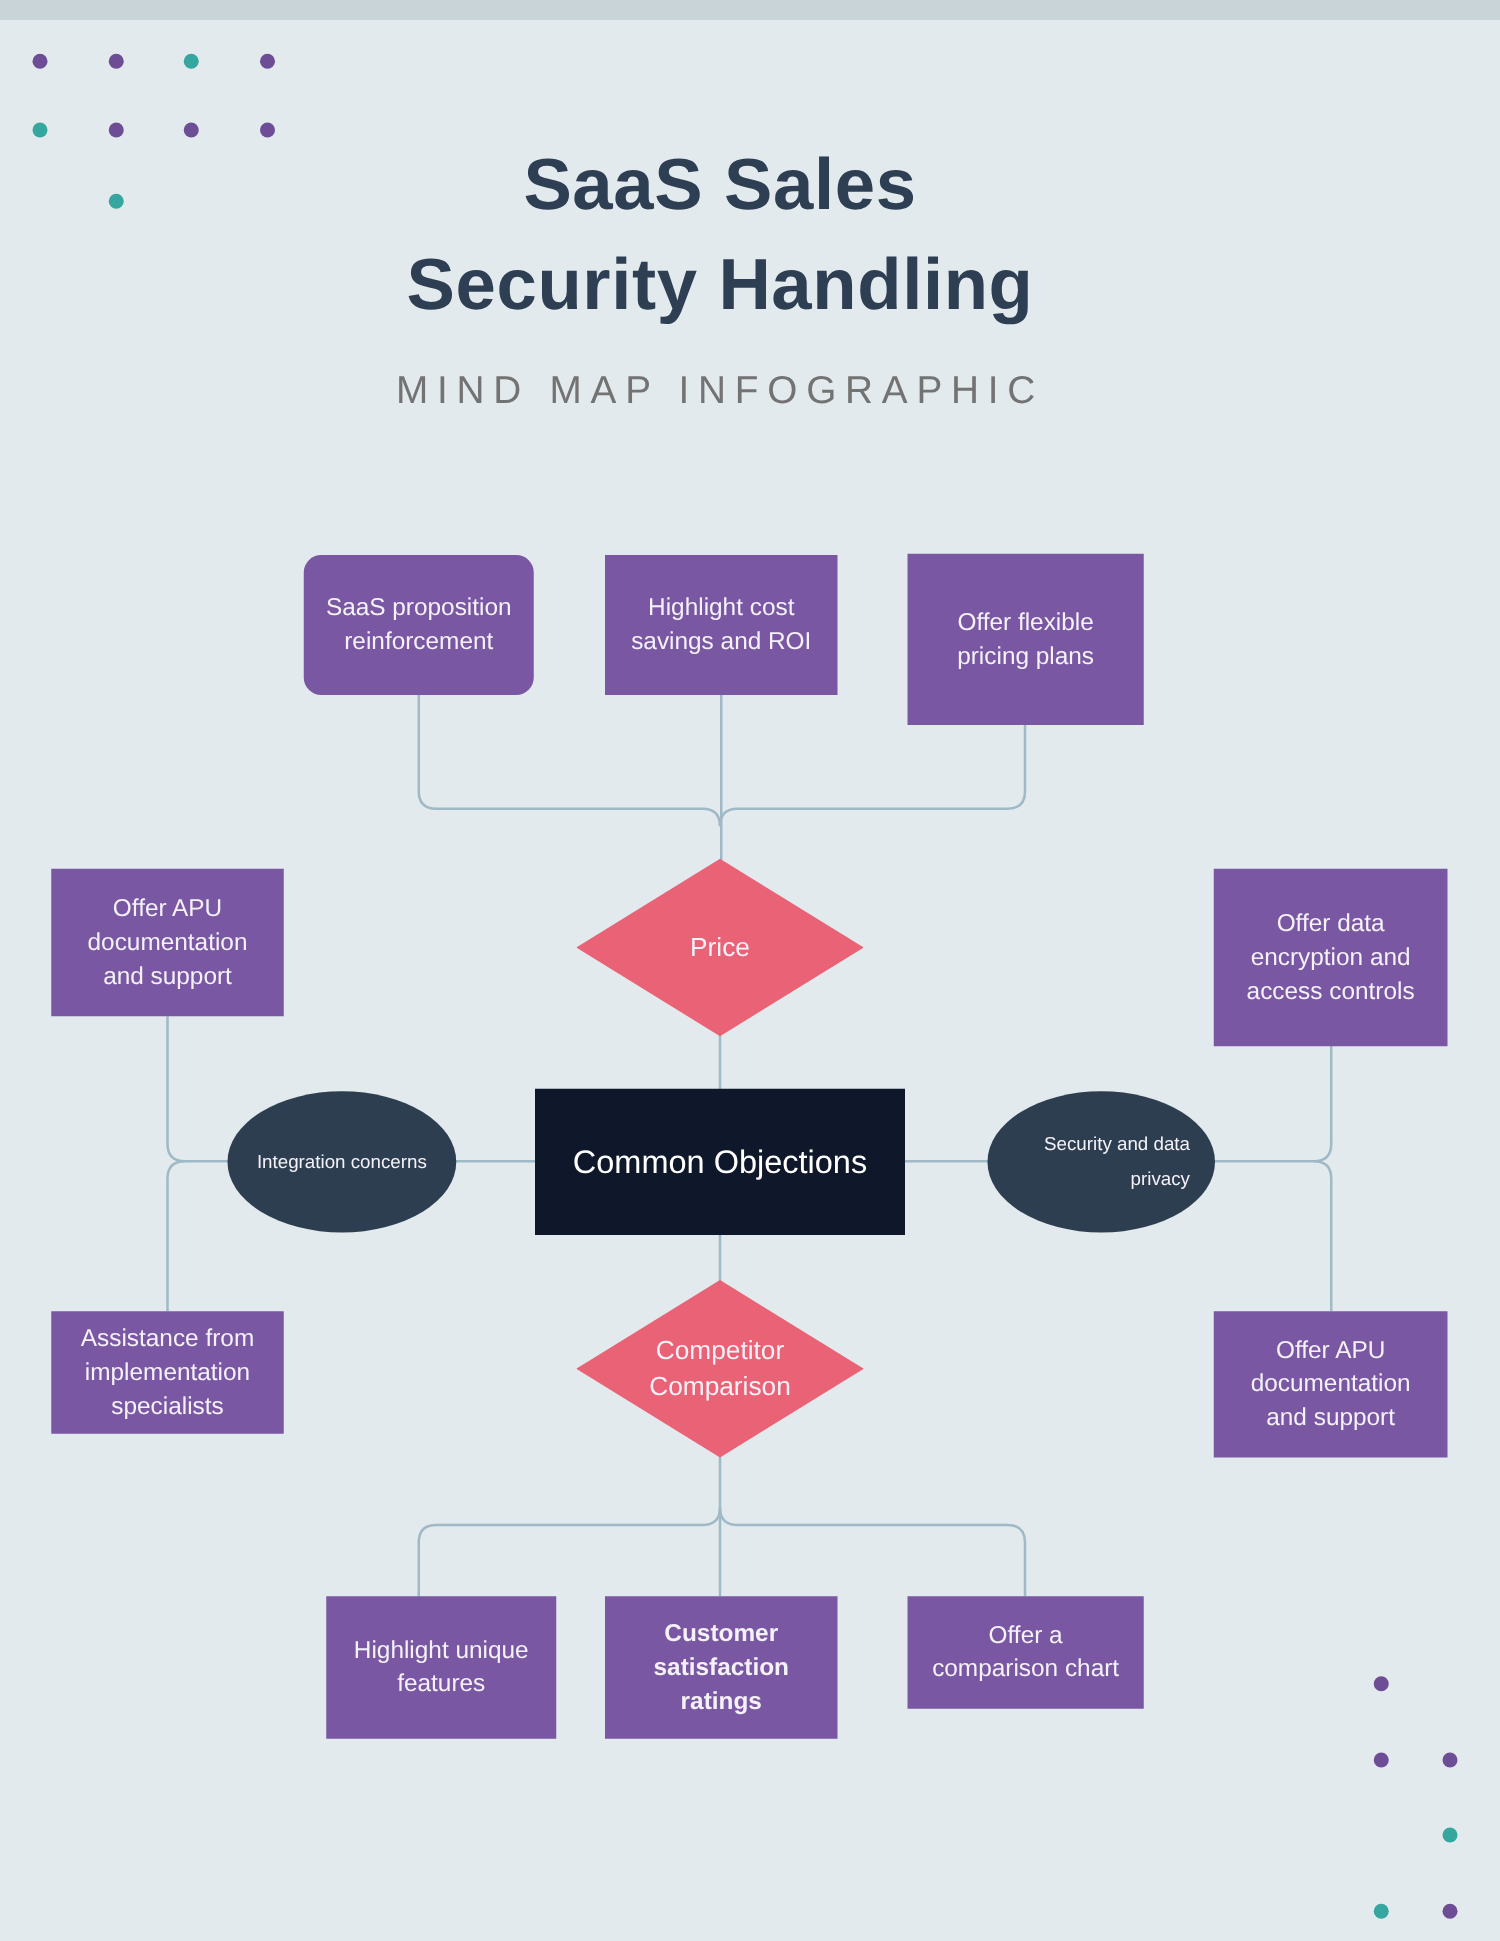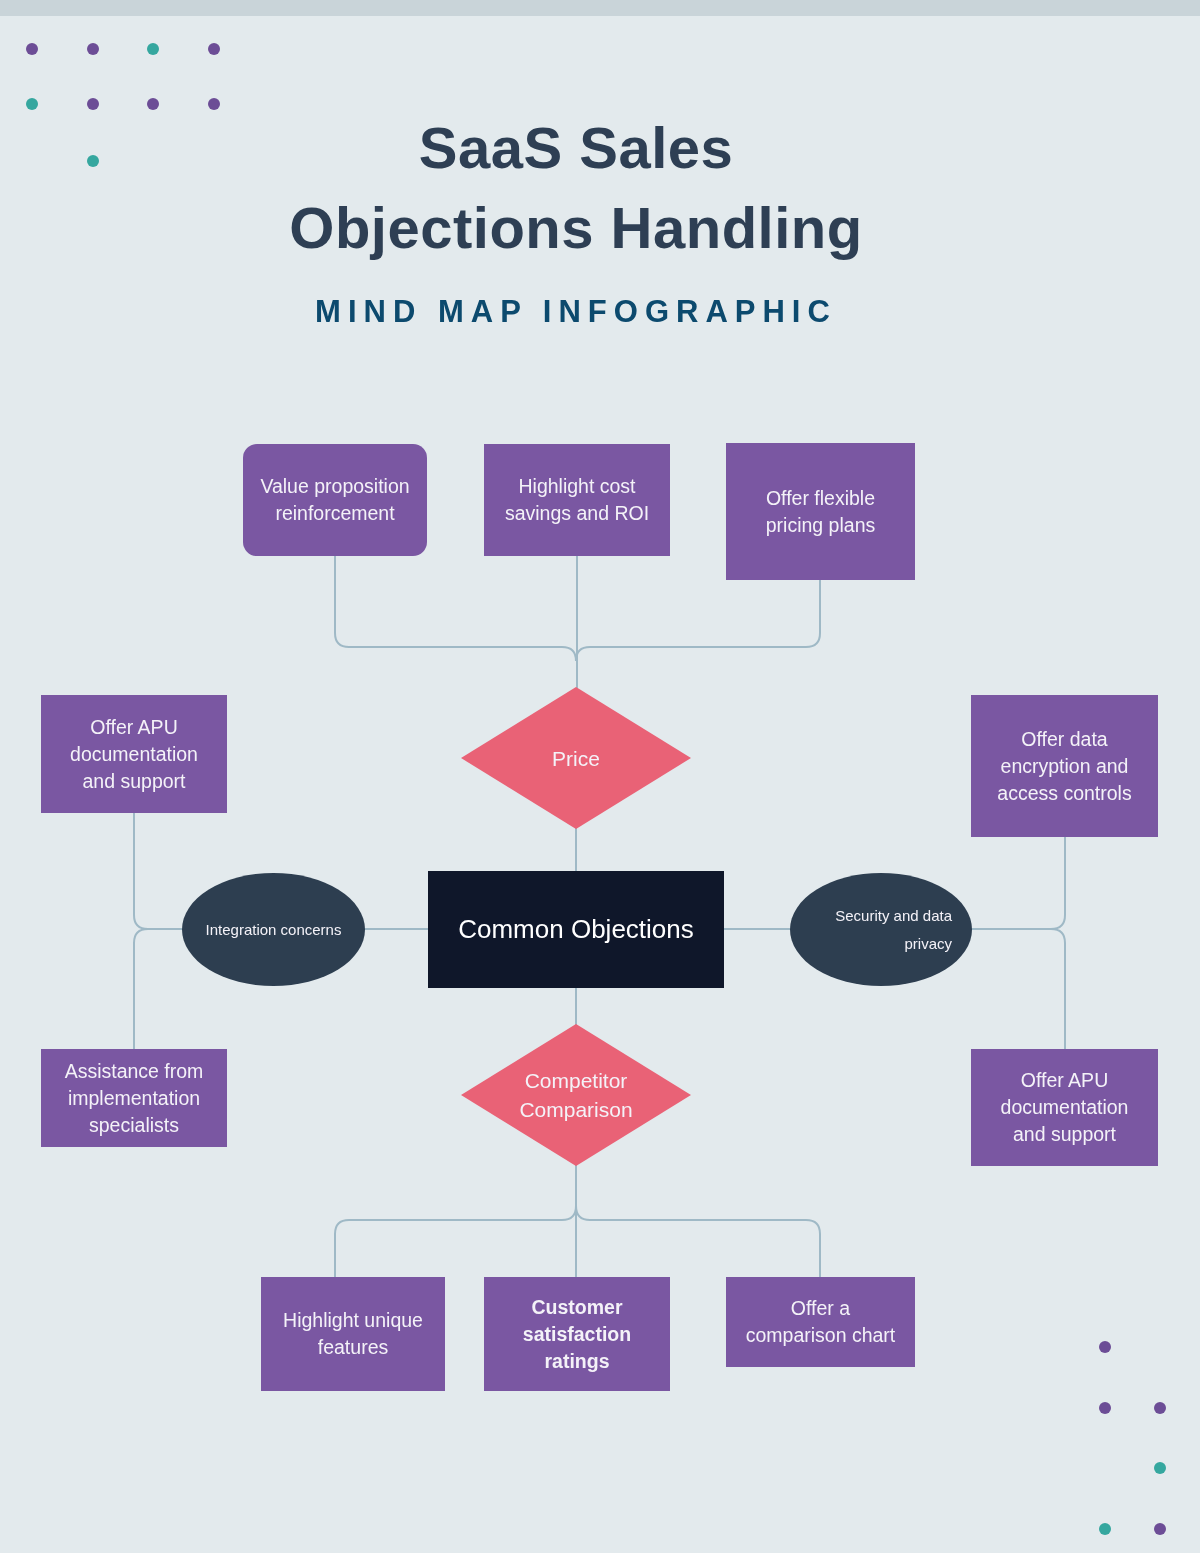--- a/index.html
+++ b/index.html
@@ -36,23 +36,23 @@
   .title-line {
     font-size: 58px;
     font-weight: 700;
     line-height: 80px;
     color: #2e3f54;
     letter-spacing: 0.5px;
   }
   .subtitle {
     margin-top: 26px;
     font-size: 31px;
-    font-weight: 700;
+    font-weight: 400;
     letter-spacing: 7px;
-    color: #0c4a6e;
+    color: #737373;
   }
 
   
   .node {
     position: absolute;
     display: flex;
     align-items: center;
     justify-content: center;
     text-align: center;
     color: #f4f2f8;
@@ -152,33 +152,33 @@
       <span class="dot purple" style="left: 1099px; top: 1325px;"></span>
       <span class="dot purple" style="left: 1099px; top: 1386px;"></span>
       <span class="dot purple" style="left: 1154px; top: 1386px;"></span>
       <span class="dot teal" style="left: 1154px; top: 1446px;"></span>
       <span class="dot teal" style="left: 1099px; top: 1507px;"></span>
       <span class="dot purple" style="left: 1154px; top: 1507px;"></span>
     </div>
 
   <div class="header">
     <div class="title-line">SaaS Sales</div>
-    <div class="title-line">Objections Handling</div>
+    <div class="title-line">Security Handling</div>
     <div class="subtitle">MIND MAP INFOGRAPHIC</div>
   </div>
 
   <div class="node center-box" id="node-center">Common Objections</div>
 
   <div class="node diamond" id="node-price">Price</div>
   <div class="node diamond" id="node-competitor">Competitor Comparison</div>
 
   <div class="node ellipse" id="node-integration">Integration concerns</div>
   <div class="node ellipse" id="node-security">Security and data privacy</div>
 
-  <div class="node leaf rounded" id="leaf-price-0">Value proposition reinforcement</div>
+  <div class="node leaf rounded" id="leaf-price-0">SaaS proposition reinforcement</div>
   <div class="node leaf" id="leaf-price-1">Highlight cost savings and ROI</div>
   <div class="node leaf" id="leaf-price-2">Offer flexible pricing plans</div>
 
   <div class="node leaf" id="leaf-integration-0">Offer APU documentation and support</div>
   <div class="node leaf" id="leaf-integration-1">Assistance from implementation specialists</div>
 
   <div class="node leaf" id="leaf-security-0">Offer data encryption and access controls</div>
   <div class="node leaf" id="leaf-security-1">Offer APU documentation and support</div>
 
   <div class="node leaf" id="leaf-competitor-0">Highlight unique features</div>

